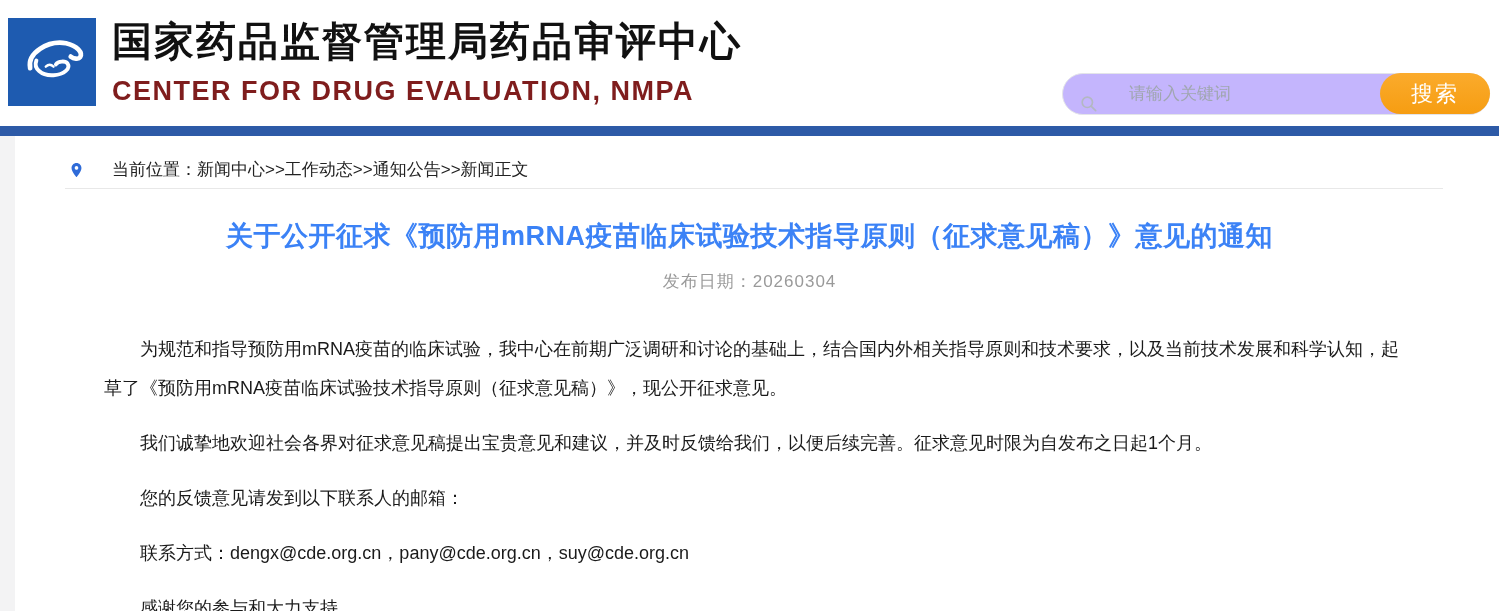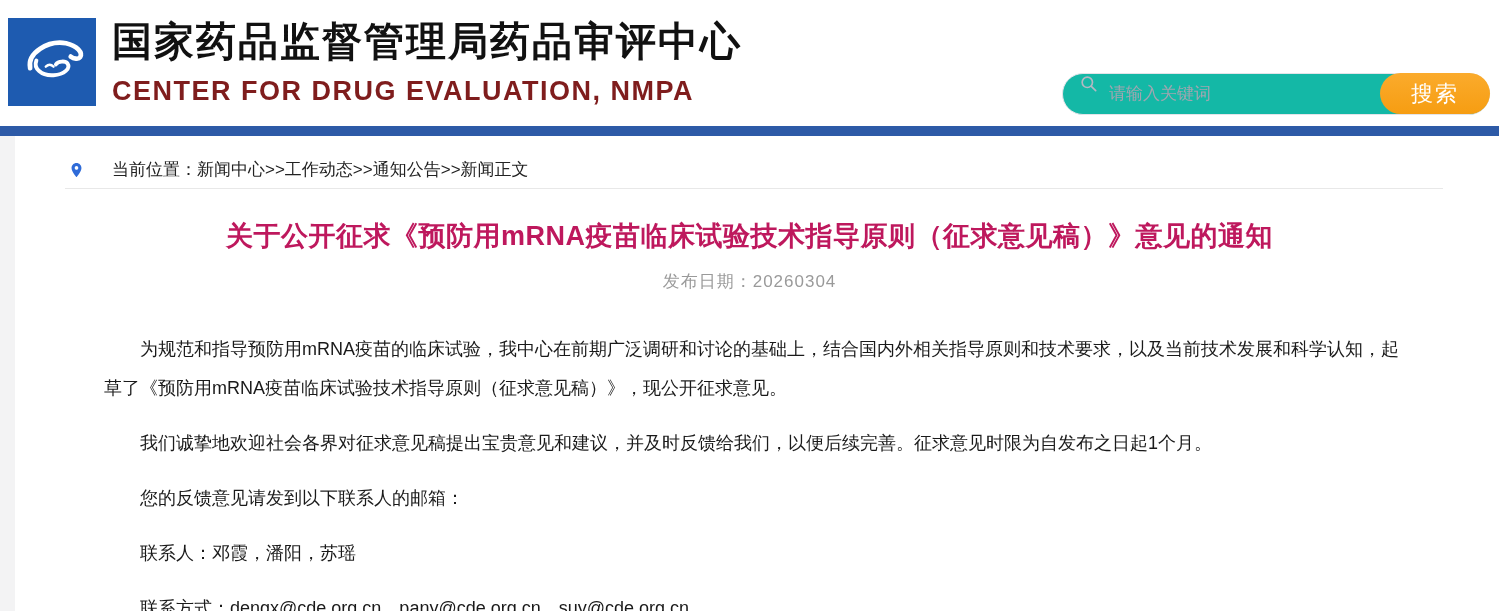--- a/index.html
+++ b/index.html
@@ -31,22 +31,22 @@
   .quick-link .ql-label { font-size: 17px; color: #555a63; white-space: nowrap; }
   .ql-icon { width: 19px; height: 19px; display: inline-flex; }
   .ql-icon svg { width: 100%; height: 100%; fill: #2f6bd8; }
 
   .search-wrap {
     position: absolute; right: 9px; top: 73px;
     width: 428px; height: 42px;
   }
   .search-input-pill {
     position: absolute; inset: 0;
-    background: #14b8a6; border: 1px solid #e3e4e9; border-radius: 21px;
-    display: flex; align-items: flex-start; padding-left: 16px;
+    background: #c4b5fd; border: 1px solid #e3e4e9; border-radius: 21px;
+    display: flex; align-items: flex-end; padding-left: 16px; gap: 20px;
   }
   .search-glyph { width: 20px; height: 20px; margin-right: 10px; }
   .search-glyph svg { width: 100%; height: 100%; stroke: #b3b8c2; fill: none; stroke-width: 2; }
   .search-input {
     border: none; outline: none; flex: 1; height: 100%;
     font-size: 17px; color: #333; background: transparent;
     font-family: "Liberation Sans", "DejaVu Sans", sans-serif;
     padding-right: 120px;
   }
   .search-input::placeholder { color: #a0a6b0; }
@@ -73,21 +73,21 @@
   .bc-pin svg { width: 100%; height: 100%; fill: #2f6bd8; }
   .bc-text { font-size: 17px; color: #222; white-space: nowrap; }
   .bc-label { font-weight: 400; }
   .bc-divider {
     position: absolute; left: 65px; right: 56px; top: 52px;
     border-bottom: 1px solid #e8e8e8;
   }
 
   .article-title {
     position: absolute; left: 80px; right: 80px; top: 82px;
-    text-align: center; font-size: 27px; font-weight: 700; color: #be185d;
+    text-align: center; font-size: 27px; font-weight: 700; color: #3b82f6;
     letter-spacing: 0.5px;
   }
   .article-date {
     position: absolute; left: 0; right: 0; top: 134px;
     text-align: center; font-size: 17px; color: #9a9a9a; letter-spacing: 1px;
   }
   .article-body {
     position: absolute; left: 88px; right: 78px; top: 178px;
     font-size: 18px; line-height: 39px; color: #1a1a1a;
   }
@@ -141,17 +141,16 @@
   </div>
   <div class="bc-divider"></div>
 
   <h1 class="article-title">关于公开征求《预防用mRNA疫苗临床试验技术指导原则（征求意见稿）》意见的通知</h1>
   <div class="article-date">发布日期：20260304</div>
 
   <div class="article-body">
     <p>为规范和指导预防用mRNA疫苗的临床试验，我中心在前期广泛调研和讨论的基础上，结合国内外相关指导原则和技术要求，以及当前技术发展和科学认知，起草了《预防用mRNA疫苗临床试验技术指导原则（征求意见稿）》，现公开征求意见。</p>
     <p>我们诚挚地欢迎社会各界对征求意见稿提出宝贵意见和建议，并及时反馈给我们，以便后续完善。征求意见时限为自发布之日起1个月。</p>
     <p>您的反馈意见请发到以下联系人的邮箱：</p>
-    <p>联系人：邓霞，潘阳，苏瑶</p>
     <p>联系方式：dengx@cde.org.cn，pany@cde.org.cn，suy@cde.org.cn</p>
     <p>感谢您的参与和大力支持。</p>
   </div>
 </div>
 
 </body></html>

